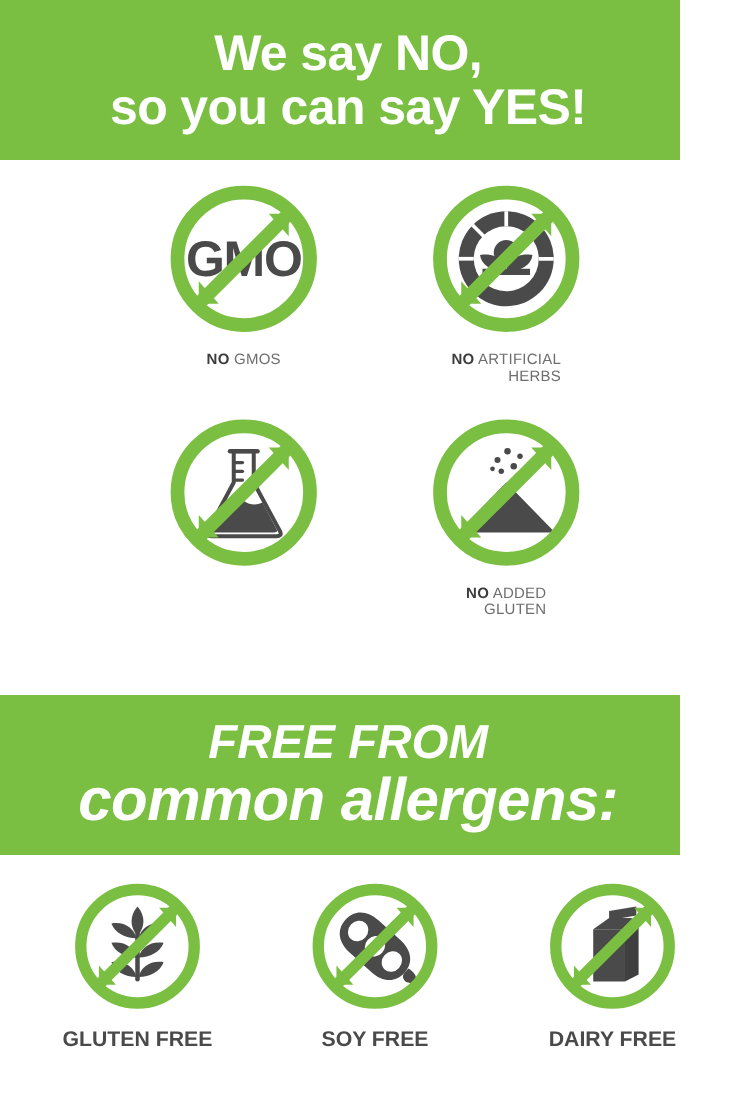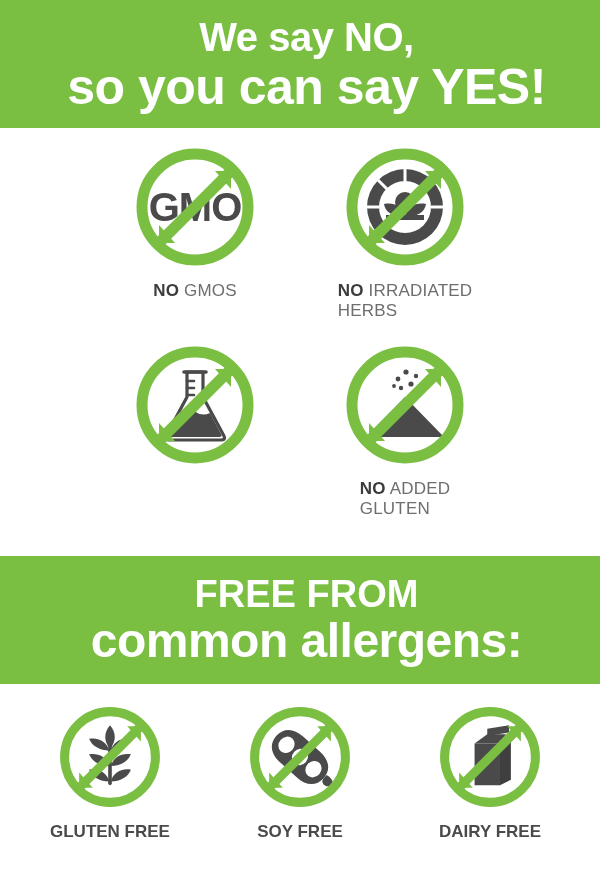--- a/index.html
+++ b/index.html
@@ -15,47 +15,48 @@
   }
   .page {
     position: relative;
     width: 600px;
     height: 882px;
     background: #ffffff;
   }
 
   
   .band {
-    width: 600px;
+    width: 544px;
     background: #7ABF42;
     display: flex;
     flex-direction: column;
     align-items: center;
     justify-content: center;
     box-sizing: border-box;
     padding-left: 13px;
   }
   .band-top {
     height: 128px;
     padding-top: 2px;
   }
   .band-mid {
     height: 128px;
     margin-top: 0;
+    font-style: italic;
   }
   .band-line {
     color: #ffffff;
     font-weight: bold;
     letter-spacing: -0.5px;
     line-height: 1.08;
     text-align: center;
     white-space: nowrap;
   }
   .band-top .band-line-1 { font-size: 40px; }
-  .band-top .band-line-2 { font-size: 50px; }
+  .band-top .band-line-2 { font-size: 40px; }
   .band-mid .band-line-1 { font-size: 38px; letter-spacing: 0px; }
   .band-mid .band-line-2 { font-size: 48px; letter-spacing: -0.5px; }
 
   
   .grid-section {
     width: 600px;
     height: 428px;
     background: #ffffff;
     display: flex;
     flex-direction: column;
@@ -79,22 +80,22 @@
 
   .icon-wrap {
     width: 130px;
     height: 130px;
     position: relative;
   }
   .icon-wrap svg { display: block; width: 130px; height: 130px; }
 
   .caption {
     margin-top: 9px;
-    text-align: left;
-    font-size: 17px;
+    text-align: right;
+    font-size: 12px;
     line-height: 1.15;
     color: #6E6E6E;
     letter-spacing: 0.2px;
   }
   .caption .no {
     font-weight: bold;
     color: #3C3C3C;
   }
 
   
@@ -188,21 +189,21 @@
             <rect x="46" y="73" width="38" height="5" fill="#4A4A4A"></rect>
 
             <circle cx="65" cy="65" r="53" fill="none" stroke="#7ABF42" stroke-width="11"></circle>
             <line x1="29" y1="101" x2="101" y2="29" stroke="#7ABF42" stroke-width="11"></line>
             <polygon points="101,29 101,47 85,29" fill="#7ABF42"></polygon>
             <polygon points="29,101 29,83 45,101" fill="#7ABF42"></polygon>
           </svg>
         </div>
         <div class="caption">
           <span class="no">NO</span>
-          <span>IRRADIATED</span><br>
+          <span>ARTIFICIAL</span><br>
           <span>HERBS</span>
         </div>
       </div>
 
     </div>
 
     <div class="grid-row grid-row-2">
 
       <div class="cell">
         <div class="icon-wrap">

